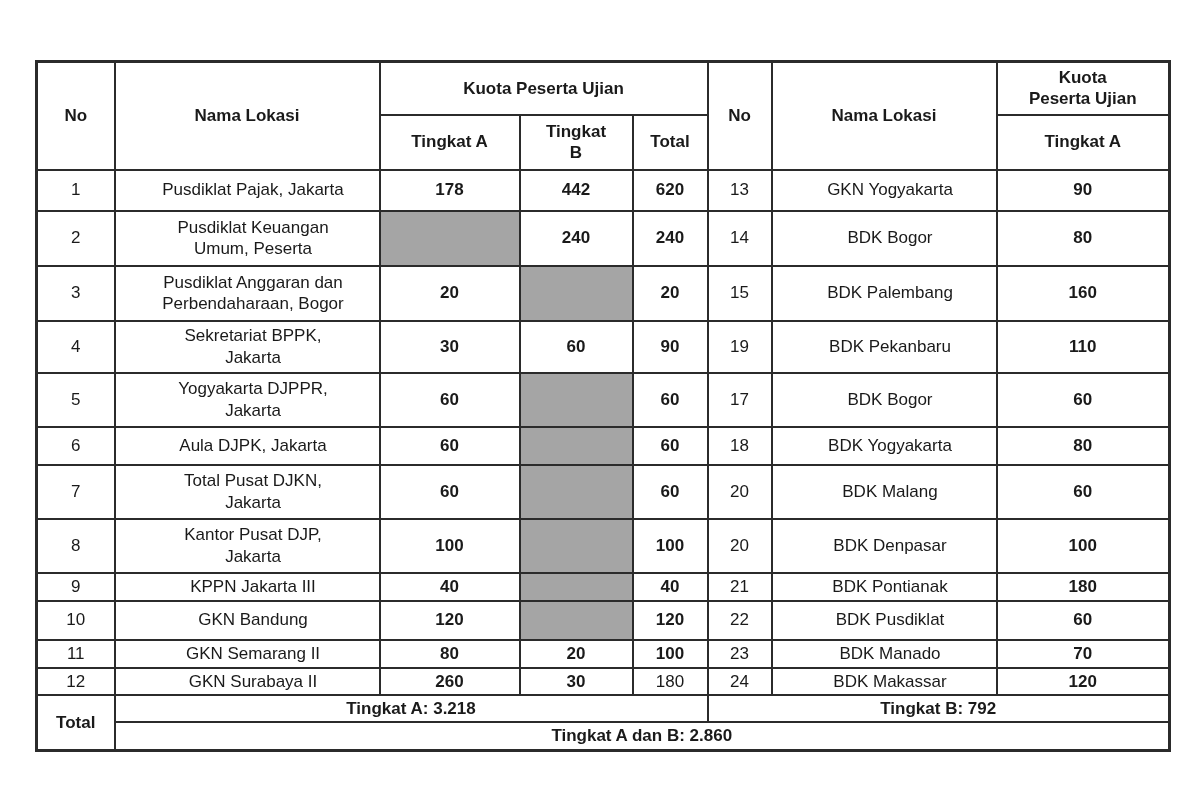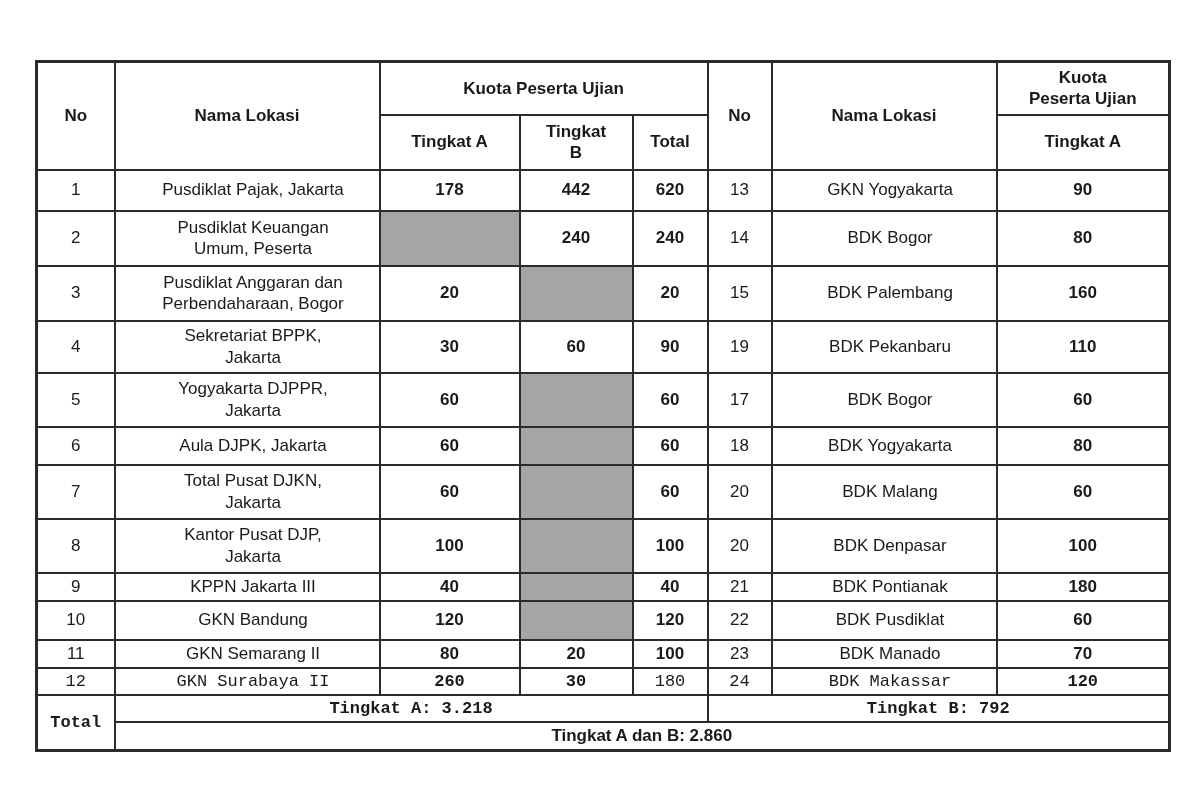--- a/index.html
+++ b/index.html
@@ -40,21 +40,21 @@
   td.total-cell{font-weight:bold;}
   
   tr.h53{height:53px;}
   tr.h55{height:55px;}
   tr.h41{height:41px;}
   tr.h52{height:52px;}
   tr.h54{height:54px;}
   tr.h38{height:38px;}
   tr.h39{height:39px;margin-top:38px;}
   tr.h28{height:28px;}
-  tr.h26{height:26px;font-family:Liberation Mono, monospace;}
+  tr.h26{height:26px;}
 </style>
 </head>
 <body>
 
 <div>
 <table class="quota">
   <colgroup>
     <col style="width:78px">
         <col style="width:265px">
         <col style="width:140px">

